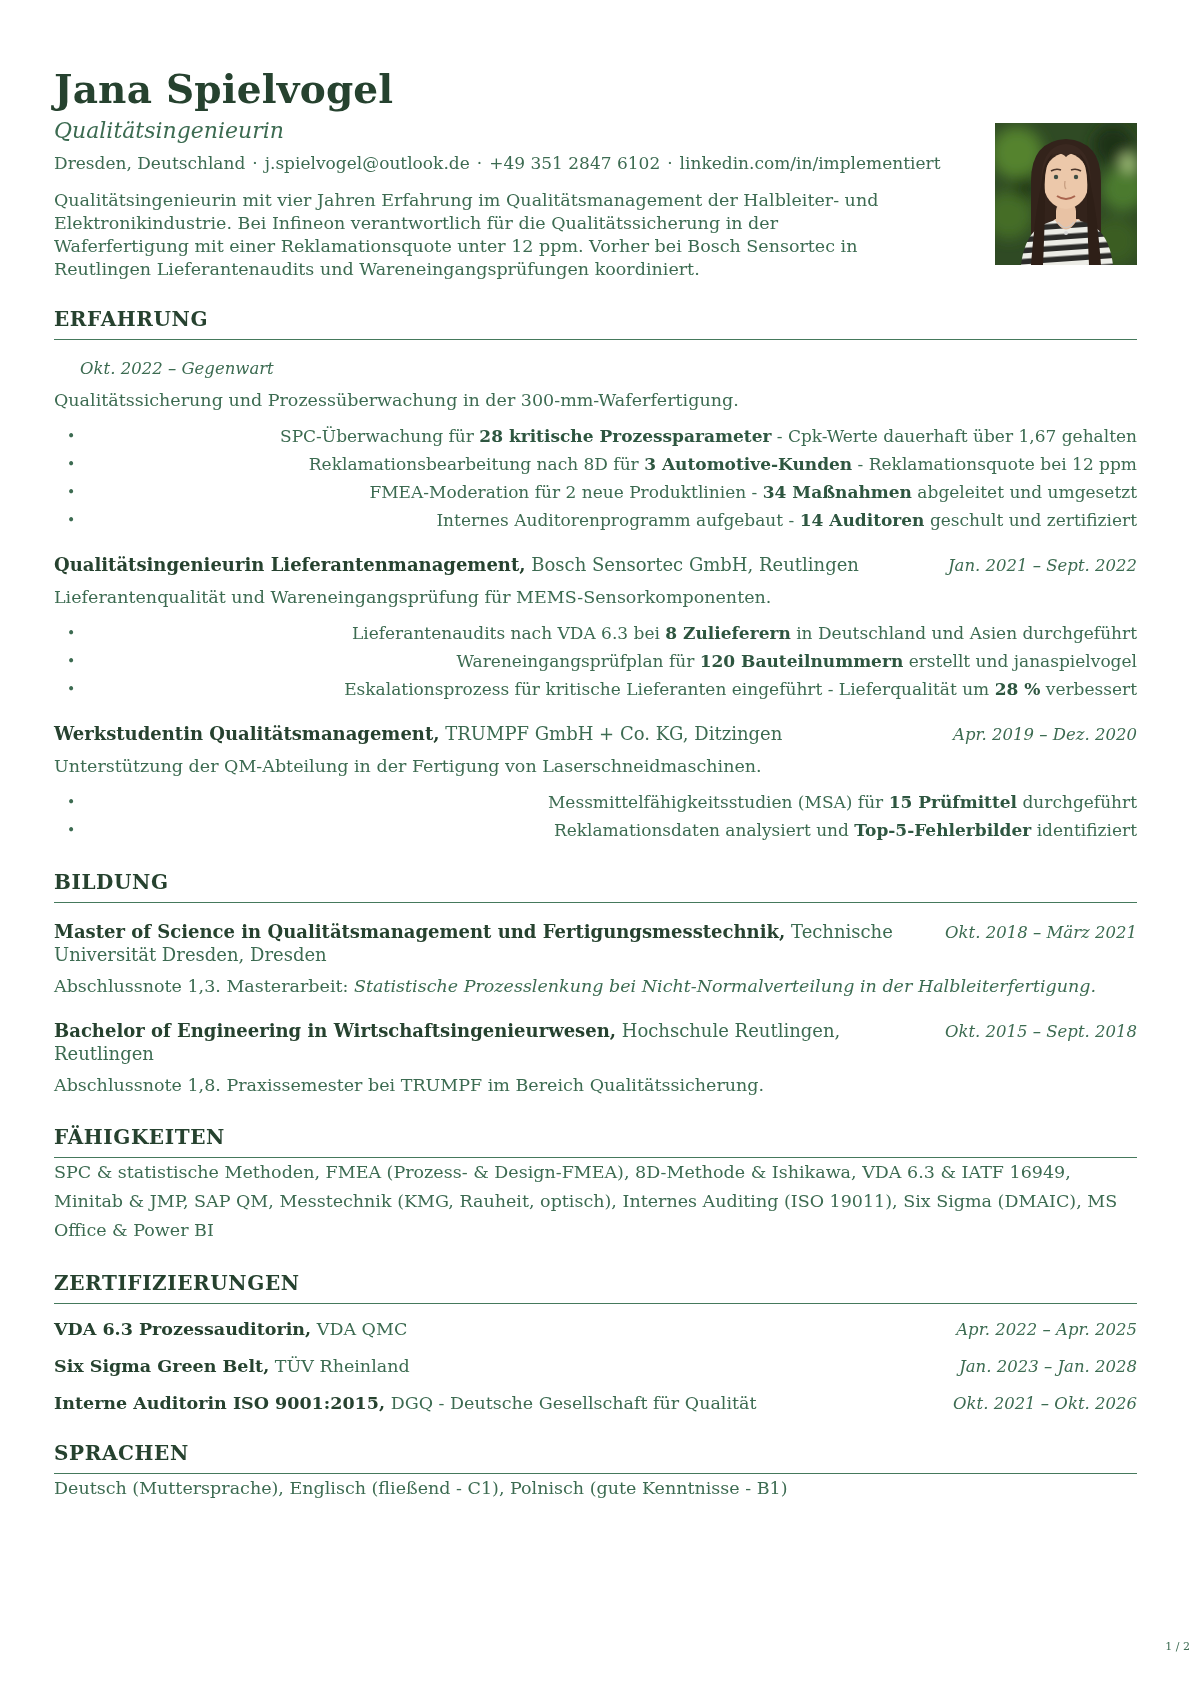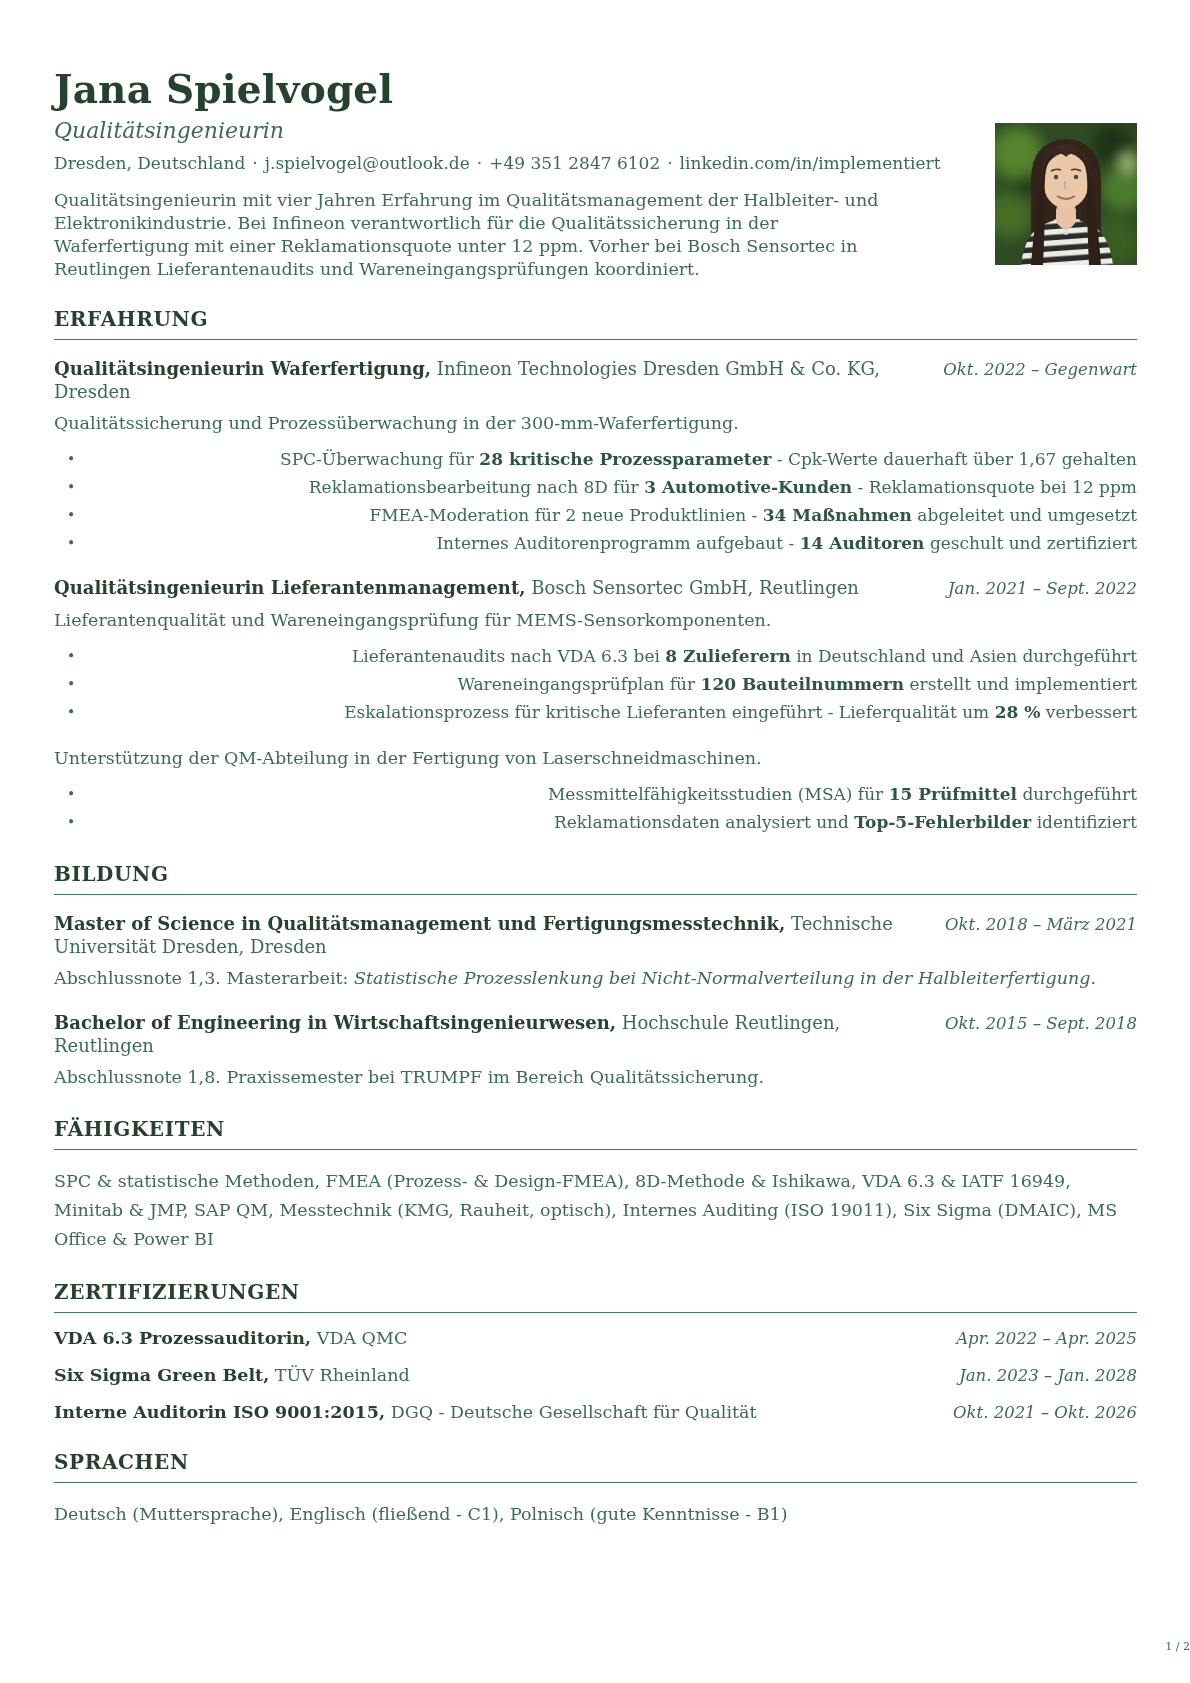--- a/index.html
+++ b/index.html
@@ -51,21 +51,21 @@
     font-size:17px;line-height:28px;
     padding-left:28px;position:relative;text-align:right;
   }
   .bullet::before{
     content:"\2022";
     position:absolute;left:13px;top:0;
     font-size:14px;color:var(--ink);
   }
   .bullet strong, .entry-sub strong{color:#2e5640;}
   .ital{font-style:italic;}
-  .para{font-size:17.5px;line-height:29px;margin-top:17px;}
+  .para{font-size:17.5px;line-height:29px;}
   .cert-row{display:flex;align-items:baseline;font-size:17.5px;line-height:23px;margin-top:14px;}
   .cert-row:first-of-type{margin-top:18px;}
   .footer{
     position:absolute;left:0;right:0;bottom:30px;
     text-align:right;font-size:11px;color:var(--ink);
   }
 </style>
 </head>
 <body>
 
@@ -126,46 +126,49 @@
     </svg>
   </div>
 </div>
 
 <div class="section">
   <div class="section-title">ERFAHRUNG</div>
   <hr class="section-rule">
 
   <div class="entry">
     <div class="entry-head">
-      <div class="entry-main"><span class="entry-role">Qualitätsingenieurin Waferfertigung,</span><span> Infineon Technologies Dresden GmbH &amp; Co. KG, Dresden</span></div>
       <div class="entry-date">Okt. 2022 – Gegenwart</div>
     </div>
     <div class="entry-sub">Qualitätssicherung und Prozessüberwachung in der 300-mm-Waferfertigung.</div>
     <ul class="bullets">
       <li class="bullet"><span>SPC-Überwachung für </span><strong>28 kritische Prozessparameter</strong><span> - Cpk-Werte dauerhaft über 1,67 gehalten</span></li>
       <li class="bullet"><span>Reklamationsbearbeitung nach 8D für </span><strong>3 Automotive-Kunden</strong><span> - Reklamationsquote bei 12 ppm</span></li>
       <li class="bullet"><span>FMEA-Moderation für 2 neue Produktlinien - </span><strong>34 Maßnahmen</strong><span> abgeleitet und umgesetzt</span></li>
       <li class="bullet"><span>Internes Auditorenprogramm aufgebaut - </span><strong>14 Auditoren</strong><span> geschult und zertifiziert</span></li>
     </ul>
   </div>
 
   <div class="entry">
     <div class="entry-head">
       <div class="entry-main"><span class="entry-role">Qualitätsingenieurin Lieferantenmanagement,</span><span> Bosch Sensortec GmbH, Reutlingen</span></div>
       <div class="entry-date">Jan. 2021 – Sept. 2022</div>
     </div>
     <div class="entry-sub">Lieferantenqualität und Wareneingangsprüfung für MEMS-Sensorkomponenten.</div>
     <ul class="bullets">
       <li class="bullet"><span>Lieferantenaudits nach VDA 6.3 bei </span><strong>8 Zulieferern</strong><span> in Deutschland und Asien durchgeführt</span></li>
-      <li class="bullet"><span>Wareneingangsprüfplan für </span><strong>120 Bauteilnummern</strong><span> erstellt und implementiert</span></li>
+      <li class="bullet"><span>Wareneingangsprüfplan für </span><strong>120 Bauteilnummern</strong><span> erstellt und janaspielvogel</span></li>
       <li class="bullet"><span>Eskalationsprozess für kritische Lieferanten eingeführt - Lieferqualität um </span><strong>28 %</strong><span> verbessert</span></li>
     </ul>
   </div>
 
   <div class="entry">
+    <div class="entry-head">
+      <div class="entry-main"><span class="entry-role">Werkstudentin Qualitätsmanagement,</span><span> TRUMPF GmbH + Co. KG, Ditzingen</span></div>
+      <div class="entry-date">Apr. 2019 – Dez. 2020</div>
+    </div>
     <div class="entry-sub">Unterstützung der QM-Abteilung in der Fertigung von Laserschneidmaschinen.</div>
     <ul class="bullets">
       <li class="bullet"><span>Messmittelfähigkeitsstudien (MSA) für </span><strong>15 Prüfmittel</strong><span> durchgeführt</span></li>
       <li class="bullet"><span>Reklamationsdaten analysiert und </span><strong>Top-5-Fehlerbilder</strong><span> identifiziert</span></li>
     </ul>
   </div>
 </div>
 
 <div class="section">
   <div class="section-title">BILDUNG</div>

